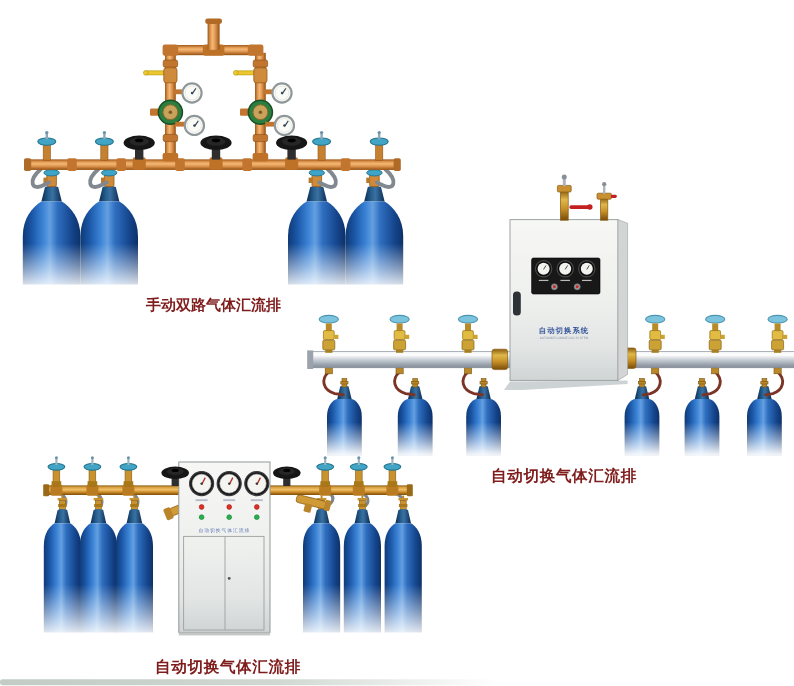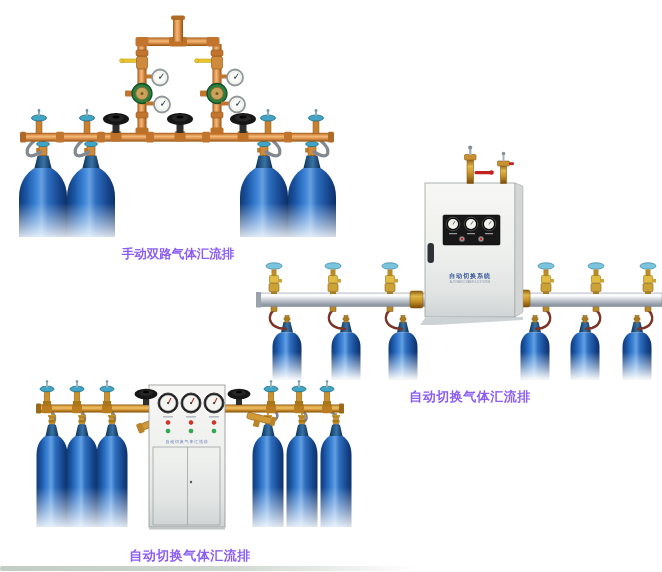--- a/index.html
+++ b/index.html
@@ -1,21 +1,21 @@
 <!DOCTYPE html>
 <html><head>
 <meta charset="utf-8">
 <style>
   html,body{margin:0;padding:0;}
   #page{position:relative;width:662px;height:572px;background:#ffffff;overflow:hidden;}
   svg{position:absolute;display:block;}
   #svgA{left:0;top:0;}
   #svgB{left:250px;top:140px;}
   #svgC{left:20px;top:375px;}
-  .plabel{position:absolute;width:170px;text-align:center;font-family:"Liberation Sans",sans-serif;font-weight:bold;color:#8b5cf6;}
+  .plabel{position:absolute;width:170px;text-align:center;font-family:"Liberation Sans",sans-serif;font-weight:bold;color:#7f1d1d;}
   #label1{left:93px;top:246px;font-size:12.5px;}
   #label2{left:385px;top:388px;font-size:13px;letter-spacing:0.5px;}
   #label3{left:105px;top:547px;font-size:13px;letter-spacing:0.5px;}
   #bottomstrip{position:absolute;left:0;top:566px;width:416px;height:5px;border-radius:2px;
     background:linear-gradient(90deg,#c2ccc4 0%,#cfd7d0 55%,rgba(207,215,208,0) 100%);}
   text{font-family:"Liberation Sans",sans-serif;}
 </style>
 </head>
 <body>
 

